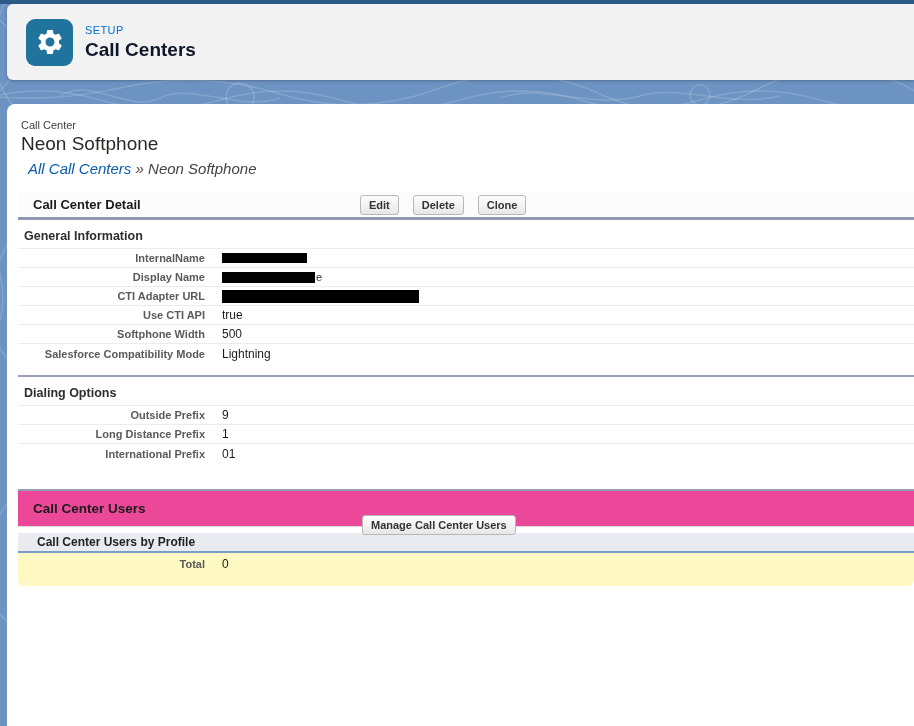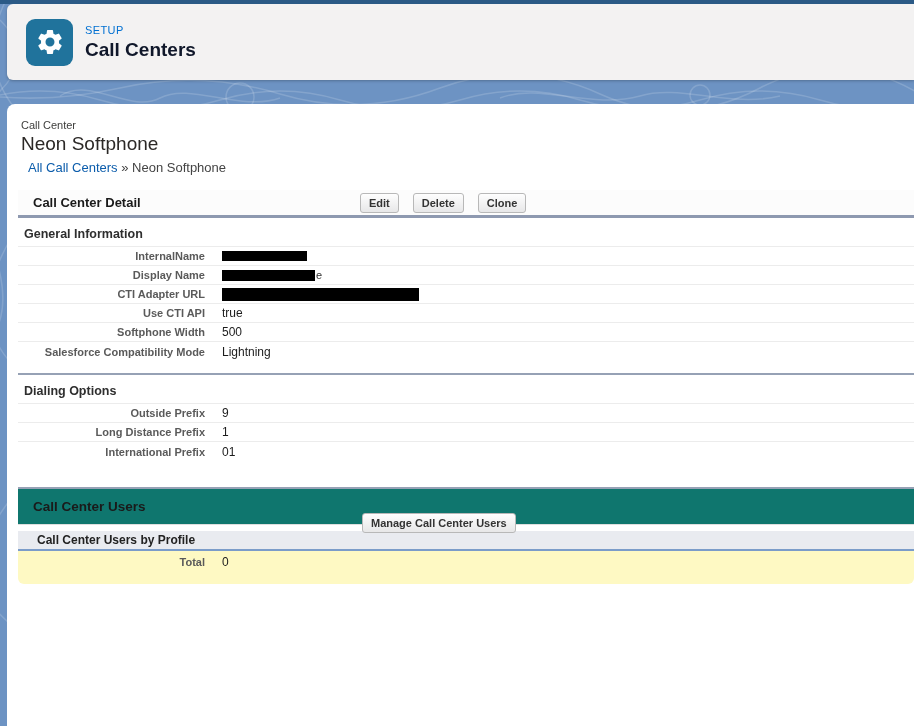--- a/index.html
+++ b/index.html
@@ -22,21 +22,21 @@
   .eyebrow { color:#0070d2; font-size:11px; letter-spacing:.4px; margin-bottom:3px; }
   .app-title { color:#0f172a; font-size:19px; font-weight:700; }
 
   
   .panel { position:absolute; left:7px; top:104px; right:0; bottom:0;
     background:#ffffff; border-radius:8px 0 0 0; z-index:2; }
 
   .page-head { padding:15px 0 0 14px; }
   .page-type { font-size:11px; color:#3e3e3c; }
   .page-title { font-size:19px; color:#2b2826; margin-top:2px; }
-  .breadcrumb { font-size:13px; margin:5px 16px 0 7px; color:#444; }
+  .breadcrumb { font-size:15px; margin:5px 16px 0 7px; color:#444;font-style:italic; }
   .breadcrumb a { color:#0b5cab; text-decoration:none; cursor:pointer; }
 
   .section-head { position:relative; margin:15px 0 0 11px; height:28px;
     background:#fcfcfc; border-bottom:3px solid #8e99b0;
     display:flex; align-items:center; }
   .section-head .sec-title { font-size:13px; font-weight:700; color:#1a1a1a; padding-left:15px; }
   .btn-row { position:absolute; left:342px; top:3px; display:flex; gap:14px;justify-content:center; }
   .sf-btn { font-family:"Liberation Sans",sans-serif; font-size:11px; font-weight:700; color:#333;
     background:linear-gradient(#fefefe,#e7e7e8); border:1px solid #b8b8b8;
     border-radius:3px; padding:3px 8px; cursor:pointer; white-space:nowrap; }
@@ -48,21 +48,21 @@
   .row { display:flex; align-items:center; height:19px; border-bottom:1px solid #ececec; }
   .row:last-child { border-bottom:none; }
   .lbl { width:187px; text-align:right; font-size:11px; font-weight:700; color:#5a5a5a; flex:none; }
   .val { padding-left:17px; font-size:12px; color:#1c1c1c; display:flex; align-items:center; }
   .redact { background:#000; display:inline-block; }
   .suffix { font-size:11px; color:#333; margin-left:1px; }
 
   .slate-divider { height:2px; background:#96a1b5; margin-top:12px; }
 
   .users-head { position:relative; margin:26px 0 0 11px; height:38px;
-    background:#0f766e; border-top:2px solid #96a1b5; border-bottom:1px solid #dedede;
+    background:#ec4899; border-top:2px solid #96a1b5; border-bottom:1px solid #dedede;
     display:flex; align-items:center; }
   .users-head .sec-title { font-size:13.5px; font-weight:700; color:#1a1a1a; padding-left:15px; }
   .users-head .btn-row { left:344px; top:24px; }
 
   .users-table { margin:6px 0 0 11px; background:#fef9c3;
     border-radius:0 0 6px 6px; padding-bottom:11px; }
   .profile-head { height:20px; background:#e9ebf0; border-bottom:2px solid #7b9cc9;
     display:flex; align-items:center; }
   .profile-head span { font-size:12px; font-weight:700; color:#222; padding-left:19px; }
   .users-table .row { border-bottom:none; height:22px; }

